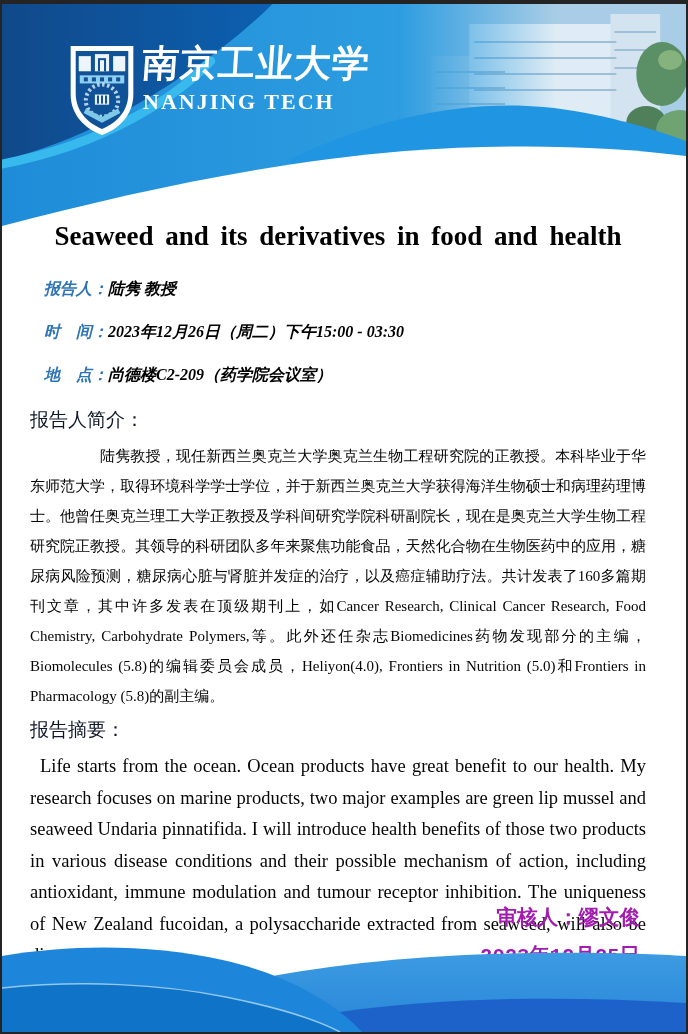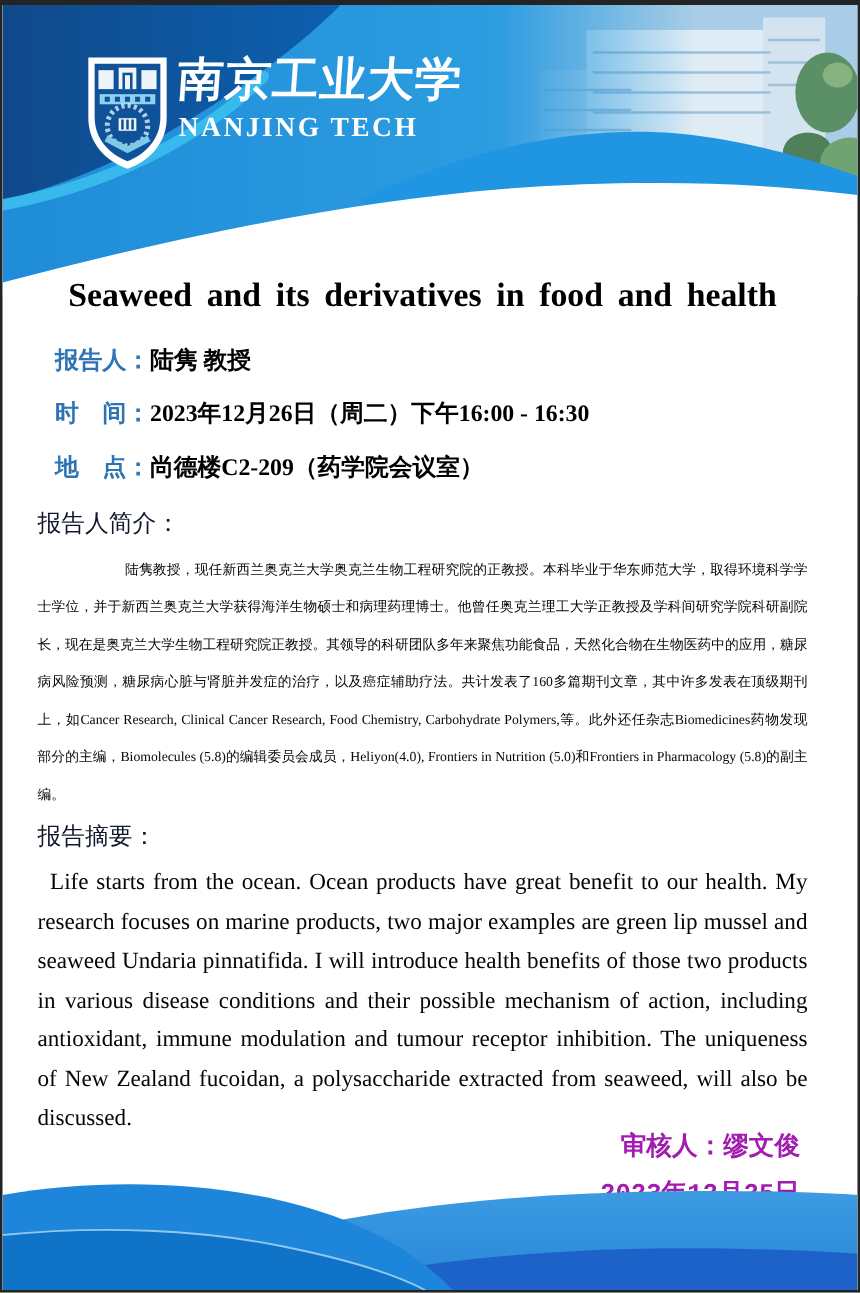--- a/index.html
+++ b/index.html
@@ -32,37 +32,37 @@
   }
   
   .content{position:absolute;left:28px;right:40px;top:196px;}
   .title{
     margin:18px 0 22px 0;text-align:center;
     font-family:"Liberation Serif","DejaVu Serif",serif;
     font-weight:bold;font-size:27px;line-height:36px;color:#000;
     word-spacing:5px;
   }
   .meta{margin-left:14px;}
-  .meta-row{display:flex;align-items:flex-start;margin-bottom:17px;font-weight:bold;font-size:19px;line-height:26px;}
+  .meta-row{display:flex;align-items:flex-start;margin-bottom:17px;font-weight:bold;font-size:16px;line-height:26px;font-style:italic;}
   .meta-label{
     color:#2E74B5;white-space:pre;flex:0 0 auto;
     font-family:"Liberation Sans","DejaVu Sans",sans-serif;
   }
   .meta-value{
     color:#000;font-family:"Liberation Serif","DejaVu Serif",serif;
     font-weight:bold;white-space:pre-wrap;
   }
   .section-h{
     margin:0 0 7px 0;color:#0f172a;
     font-family:"Liberation Sans","DejaVu Sans",sans-serif;
     font-weight:normal;font-size:19px;line-height:29px;
   }
   .bio-text{
     margin:2px 0 4px 0;
-    font-size:11px;line-height:30px;text-align:justify;text-indent:70px;
+    font-size:15px;line-height:30px;text-align:justify;text-indent:70px;
     font-family:"Liberation Serif","DejaVu Serif",serif;color:#050505;
   }
   .abs-text{
     margin:2px 0 0 0;
     font-size:18.5px;line-height:31.5px;text-align:justify;text-indent:10px;
     font-family:"Liberation Serif","DejaVu Serif",serif;color:#050505;
   }
   
   .approval{
     position:absolute;right:46px;top:896px;text-align:right;
@@ -179,21 +179,21 @@
   <div class="content">
     <h1 class="title">Seaweed and its derivatives in food and health</h1>
 
     <div class="meta">
       <div class="meta-row">
         <span class="meta-label">报告人：</span>
         <span class="meta-value">陆隽 教授</span>
       </div>
       <div class="meta-row">
         <span class="meta-label">时　间：</span>
-        <span class="meta-value">2023年12月26日（周二）下午16:00 - 16:30</span>
+        <span class="meta-value">2023年12月26日（周二）下午15:00 - 03:30</span>
       </div>
       <div class="meta-row">
         <span class="meta-label">地　点：</span>
         <span class="meta-value">尚德楼C2-209（药学院会议室）</span>
       </div>
     </div>
 
     <h2 class="section-h">报告人简介：</h2>
     <p class="bio-text">陆隽教授，现任新西兰奥克兰大学奥克兰生物工程研究院的正教授。本科毕业于华东师范大学，取得环境科学学士学位，并于新西兰奥克兰大学获得海洋生物硕士和病理药理博士。他曾任奥克兰理工大学正教授及学科间研究学院科研副院长，现在是奥克兰大学生物工程研究院正教授。其领导的科研团队多年来聚焦功能食品，天然化合物在生物医药中的应用，糖尿病风险预测，糖尿病心脏与肾脏并发症的治疗，以及癌症辅助疗法。共计发表了160多篇期刊文章，其中许多发表在顶级期刊上，如Cancer Research, Clinical Cancer Research, Food Chemistry, Carbohydrate Polymers,等。此外还任杂志Biomedicines药物发现部分的主编，Biomolecules (5.8)的编辑委员会成员，Heliyon(4.0), Frontiers in Nutrition (5.0)和Frontiers in Pharmacology (5.8)的副主编。</p>
 

